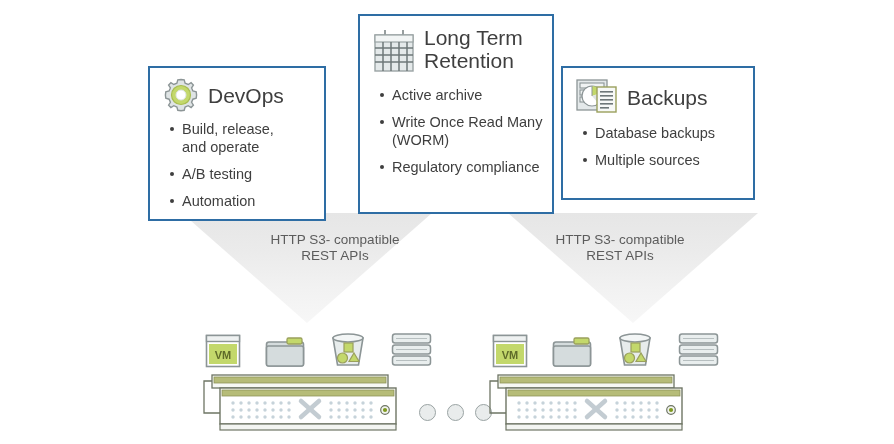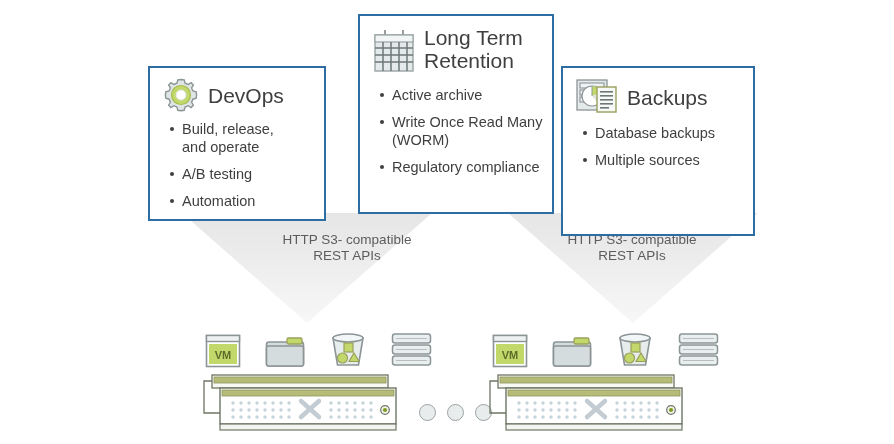--- a/index.html
+++ b/index.html
@@ -31,35 +31,34 @@
   #arrow-right { left: 508px; top: 213px; }
 
   .arrow-label {
     position: absolute;
     width: 130px;
     text-align: center;
     font-size: 13.5px;
     line-height: 16px;
     color: #5c5c5c;
     font-family: "Liberation Sans", sans-serif;
-    margin-left: 12px;
   }
   #arrow-label-left  { left: 270px; top: 232px; }
   #arrow-label-right { left: 555px; top: 232px; }
 
   
   .panel {
     position: absolute;
     background: #ffffff;
     border: 2px solid #2e6da4;
     box-sizing: border-box;
   }
   #panel-devops   { left: 148px; top: 66px;  width: 178px; height: 155px; }
   #panel-ltr      { left: 358px; top: 14px;  width: 196px; height: 200px; }
-  #panel-backups  { left: 561px; top: 66px;  width: 194px; height: 170px; }
+  #panel-backups  { left: 561px; top: 66px;  width: 194px; height: 134px; }
 
   .panel-head {
     display: flex;
     align-items: center;
     gap: 8px;
     padding: 8px 0 2px 12px;
   }
   #panel-ltr .panel-head { align-items: flex-start; padding-top: 10px; }
 
   .panel-title {

